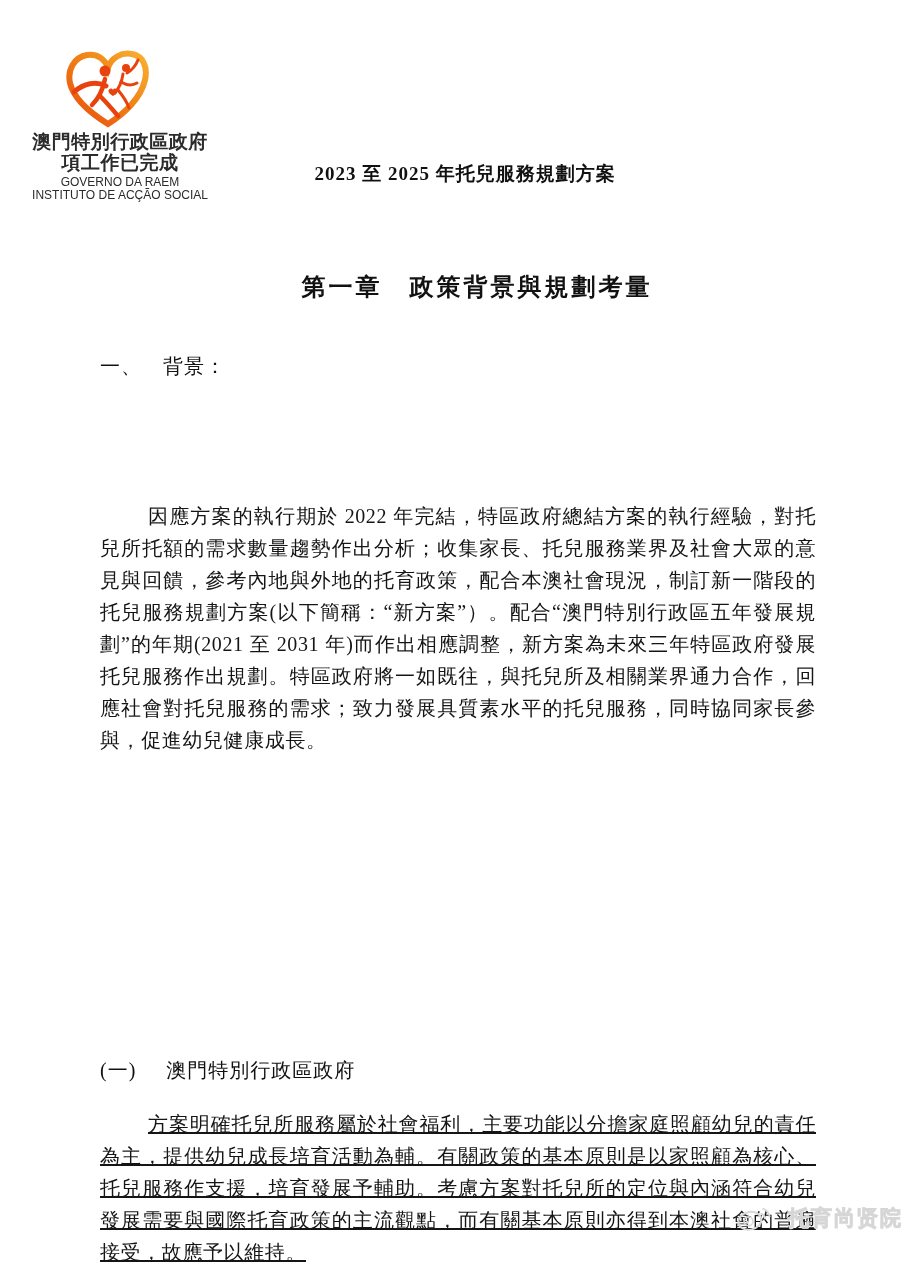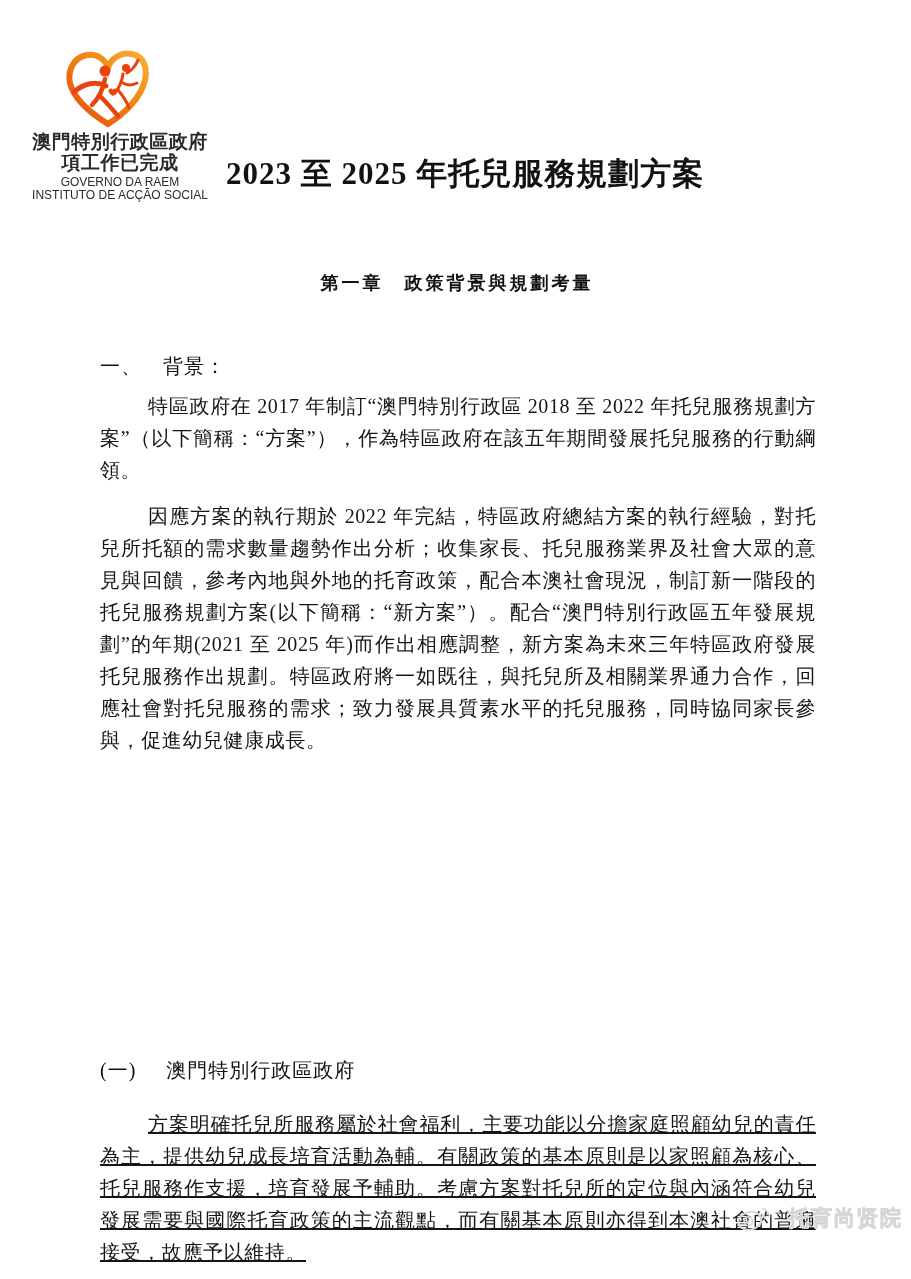--- a/index.html
+++ b/index.html
@@ -24,25 +24,25 @@
   .org-cn{font-weight:bold;font-size:19px;line-height:20.5px;letter-spacing:0.5px;white-space:nowrap;}
   .org-pt{font-weight:normal;font-size:12px;line-height:13px;white-space:nowrap;}
   .org-pt.first{margin-top:3px;}
 
   
   .title-block{
     position:absolute;left:107px;top:132px;width:716px;
     text-align:center;font-weight:bold;color:#111;
   }
   .doc-title-1{font-size:24px;line-height:36px;letter-spacing:3px;}
-  .doc-title-2{font-size:31px;line-height:35px;letter-spacing:1px;}
+  .doc-title-2{font-size:19px;line-height:35px;letter-spacing:1px;}
 
   .chapter{
-    position:absolute;left:99px;top:247px;width:716px;
-    text-align:center;font-weight:bold;font-size:18px;letter-spacing:3px;color:#111;
+    position:absolute;left:119px;top:247px;width:716px;
+    text-align:center;font-weight:bold;font-size:24px;letter-spacing:3px;color:#111;
   }
 
   
   .sec-heading{
     position:absolute;left:100px;width:716px;
     font-weight:normal;font-size:20px;line-height:26px;letter-spacing:1px;color:#111;
   }
   .sub-num{display:inline-block;}
   .sub-text{display:inline-block;margin-left:30px;}
 
@@ -99,22 +99,21 @@
     <div class="org-pt">INSTITUTO DE ACÇÃO SOCIAL</div>
   </header>
 
   <div class="title-block">
     <div class="doc-title-2">2023 至 2025 年托兒服務規劃方案</div>
   </div>
 
   <div class="chapter">第一章　政策背景與規劃考量</div>
 
   <div class="sec-heading" style="top:329px;">一、　背景：</div>
-  <p class="body-para" style="top:366px;">特區政府在 2017 年制訂“澳門特別行政區 2018 至 2022 年托兒服務規劃方案”（以下簡稱：“方案”），作為特區政府在該五年期間發展托兒服務的行動綱領。</p>
-  <p class="body-para" style="top:476px;">因應方案的執行期於 2022 年完結，特區政府總結方案的執行經驗，對托兒所托額的需求數量趨勢作出分析；收集家長、托兒服務業界及社會大眾的意見與回饋，參考內地與外地的托育政策，配合本澳社會現況，制訂新一階段的托兒服務規劃方案(以下簡稱：“新方案”）。配合“澳門特別行政區五年發展規劃”的年期(2021 至 2025 年)而作出相應調整，新方案為未來三年特區政府發展托兒服務作出規劃。特區政府將一如既往，與托兒所及相關業界通力合作，回應社會對托兒服務的需求；致力發展具質素水平的托兒服務，同時協同家長參與，促進幼兒健康成長。</p>
+  <p class="body-para" style="top:476px;">因應方案的執行期於 2022 年完結，特區政府總結方案的執行經驗，對托兒所托額的需求數量趨勢作出分析；收集家長、托兒服務業界及社會大眾的意見與回饋，參考內地與外地的托育政策，配合本澳社會現況，制訂新一階段的托兒服務規劃方案(以下簡稱：“新方案”）。配合“澳門特別行政區五年發展規劃”的年期(2021 至 2031 年)而作出相應調整，新方案為未來三年特區政府發展托兒服務作出規劃。特區政府將一如既往，與托兒所及相關業界通力合作，回應社會對托兒服務的需求；致力發展具質素水平的托兒服務，同時協同家長參與，促進幼兒健康成長。</p>
 
 
   <div class="sec-heading" style="top:1033px;">
     <span class="sub-num">(一)</span><span class="sub-text">澳門特別行政區政府</span>
   </div>
   <p class="body-para" style="top:1084px;text-decoration:underline;">方案明確托兒所服務屬於社會福利，主要功能以分擔家庭照顧幼兒的責任為主，提供幼兒成長培育活動為輔。有關政策的基本原則是以家照顧為核心、托兒服務作支援，培育發展予輔助。考慮方案對托兒所的定位與內涵符合幼兒發展需要與國際托育政策的主流觀點，而有關基本原則亦得到本澳社會的普遍接受，故應予以維持。</p>
 
   <div class="watermark">
     <svg width="37" height="28" viewBox="0 0 40 30" aria-hidden="true">
       <ellipse cx="15" cy="18" rx="12.5" ry="9.5" transform="rotate(-12 15 18)" fill="none" stroke="#d9d9d9" stroke-width="2.2"></ellipse>

